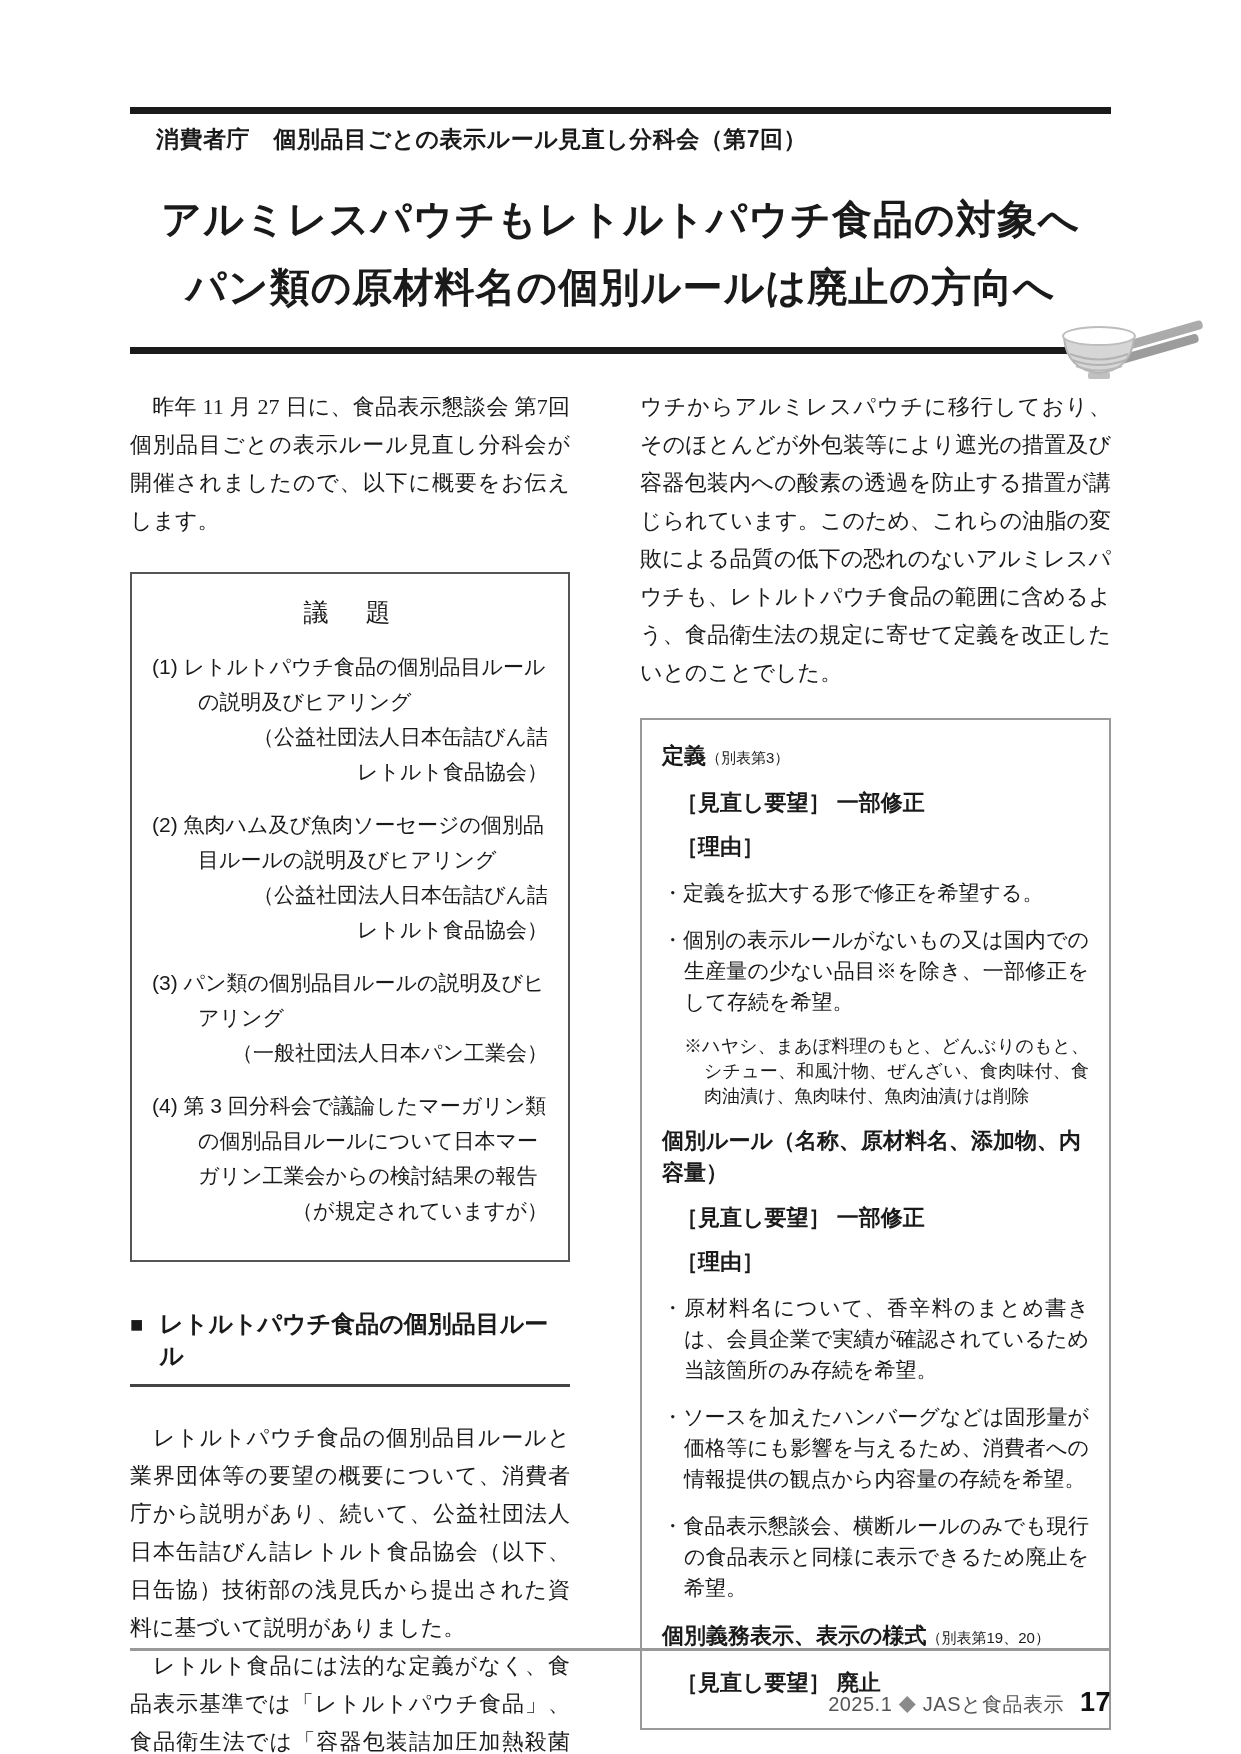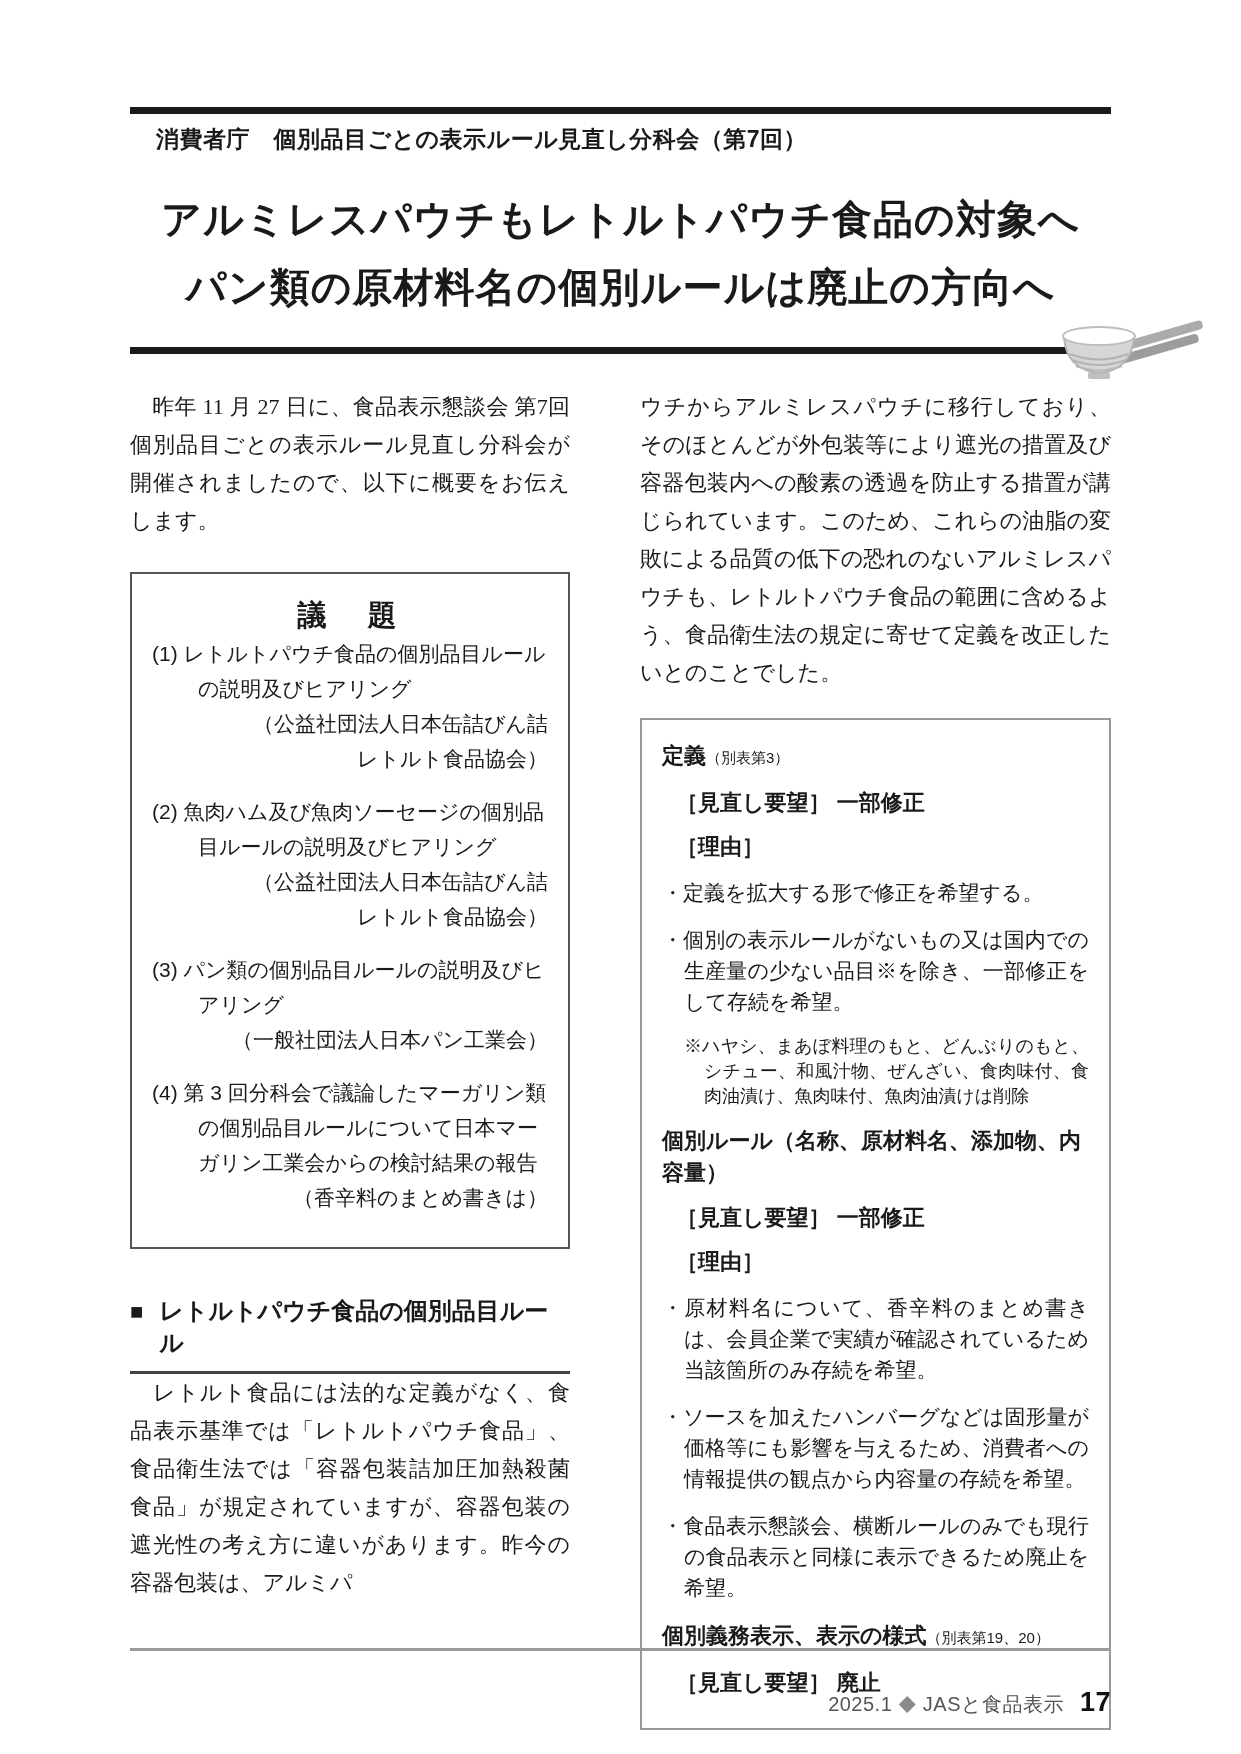--- a/index.html
+++ b/index.html
@@ -38,22 +38,22 @@
   }
   .body-text + .body-text{margin-top:0;}
   
   .agenda-box{
     margin-top:32px;
     border:2px solid #555555;
     padding:22px 20px 14px 20px;
     min-height:513px;box-sizing:border-box;
   }
   .agenda-title{
-    text-align:center;font-size:29px;font-weight:bold;
-    letter-spacing:6px;
+    text-align:center;font-size:25px;font-weight:normal;
+    letter-spacing:6px;margin-bottom:20px;
   }
   .agenda-item{margin-bottom:18px;font-size:21px;line-height:35px;}
   .agenda-text{padding-left:46px;text-indent:-46px;display:block;}
   .agenda-num{display:inline;}
   .agenda-org{display:block;text-align:right;font-size:21px;line-height:35px;}
   
   .section-header{
     margin:46px 0 0 0;
     display:flex;gap:16px;align-items:baseline;
     font-size:24px;font-weight:bold;
@@ -153,29 +153,30 @@
           <span class="agenda-org">レトルト食品協会）</span>
         </div>
 
         <div class="agenda-item">
           <span class="agenda-text"><span class="agenda-num">(3)</span> <span>パン類の個別品目ルールの説明及びヒアリング</span></span>
           <span class="agenda-org">（一般社団法人日本パン工業会）</span>
         </div>
 
         <div class="agenda-item">
           <span class="agenda-text"><span class="agenda-num">(4)</span> <span>第 3 回分科会で議論したマーガリン類の個別品目ルールについて日本マーガリン工業会からの検討結果の報告</span></span>
-          <span class="agenda-org">（香辛料のまとめ書きは）</span>
+          <span class="agenda-org">（が規定されていますが）</span>
         </div>
       </div>
 
       <h2 class="section-header">
         <span class="marker">■</span>
         <span>レトルトパウチ食品の個別品目ルール</span>
       </h2>
 
+      <p class="body-text after-header">　レトルトパウチ食品の個別品目ルールと業界団体等の要望の概要について、消費者庁から説明があり、続いて、公益社団法人日本缶詰びん詰レトルト食品協会（以下、日缶協）技術部の浅見氏から提出された資料に基づいて説明がありました。</p>
       <p class="body-text">　レトルト食品には法的な定義がなく、食品表示基準では「レトルトパウチ食品」、食品衛生法では「容器包装詰加圧加熱殺菌食品」が規定されていますが、容器包装の遮光性の考え方に違いがあります。昨今の容器包装は、アルミパ</p>
     </div>
 
     <div class="col-right">
       <p class="body-text">ウチからアルミレスパウチに移行しており、そのほとんどが外包装等により遮光の措置及び容器包装内への酸素の透過を防止する措置が講じられています。このため、これらの油脂の変敗による品質の低下の恐れのないアルミレスパウチも、レトルトパウチ食品の範囲に含めるよう、食品衛生法の規定に寄せて定義を改正したいとのことでした。</p>
 
       <div class="detail-box">
 
         <section class="rule-section">
           <h3><span class="h-bold">定義</span><span class="h-note">（別表第3）</span></h3>

